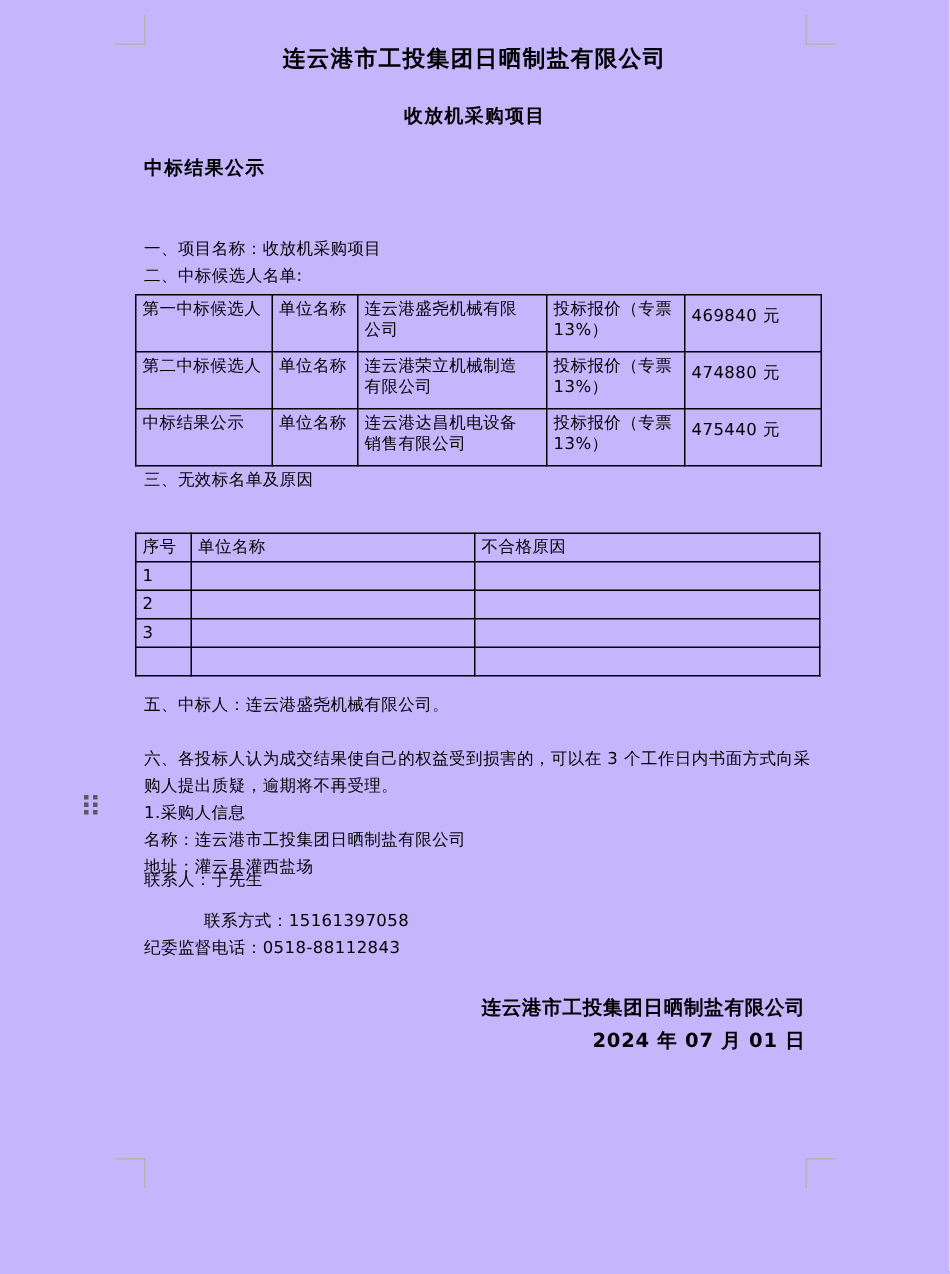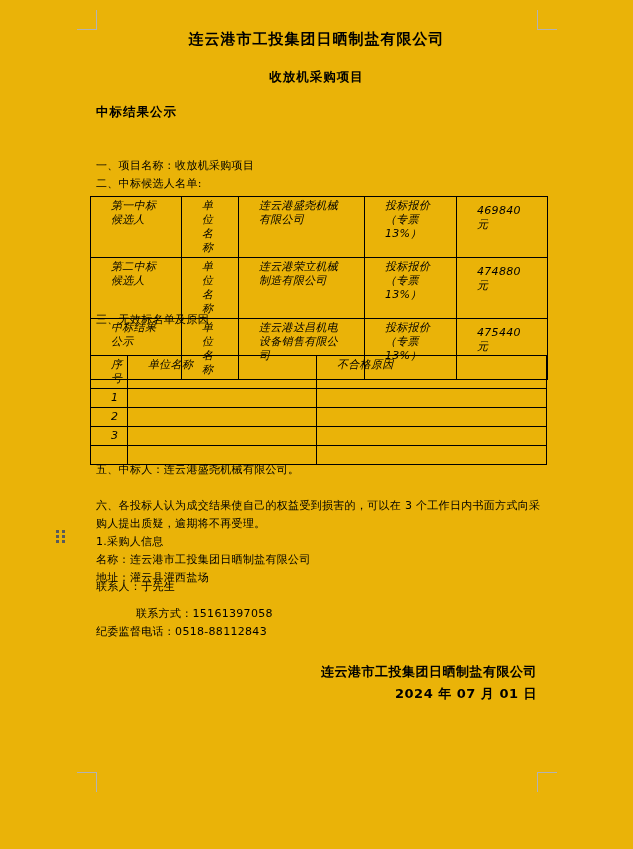--- a/index.html
+++ b/index.html
@@ -6,21 +6,21 @@
     margin: 0;
     padding: 0;
     background: #ffffff;
     font-family: "DejaVu Sans", "Liberation Sans", sans-serif;
     color: #000000;
   }
   .page {
     position: relative;
     width: 633px;
     height: 849px;
-    background: #eab308;
+    background: #c4b5fd;
     overflow: hidden;
   }
   
   .crop {
     position: absolute;
     width: 19px;
     height: 19px;
   }
   .crop.tl { left: 77px;  top: 10px;  border-right: 1px solid #b3b3b3; border-bottom: 1px solid #b3b3b3; }
   .crop.tr { left: 537px; top: 10px;  border-left: 1px solid #b3b3b3;  border-bottom: 1px solid #b3b3b3; }
@@ -45,26 +45,25 @@
     font-size: 11px; line-height: 18px; letter-spacing: 0.3px;
   }
 
   table.doc-table {
     position: absolute; left: 90px;
     border-collapse: collapse; table-layout: fixed;
     font-size: 11px;
   }
   table.doc-table td {
     border: 1px solid #000000;
-    padding: 2px 20px;
+    padding: 2px 4px;
     vertical-align: top;
     line-height: 14px;
     letter-spacing: 0.3px;
     overflow: hidden;
-    font-style: italic;
   }
   table.candidates td { height: 28px; }
   table.candidates .wrap-narrow { display: inline-block; max-width: 102px; }
   table.candidates .wrap-price  { display: inline-block; max-width: 82px; }
   table.candidates td.amount { padding-top: 7px; }
   table.invalid td { height: 14px; }
 
   .purchaser-line {
     position: absolute; left: 96px; width: 446px;
     font-size: 11px; line-height: 18px; letter-spacing: 0.3px;

